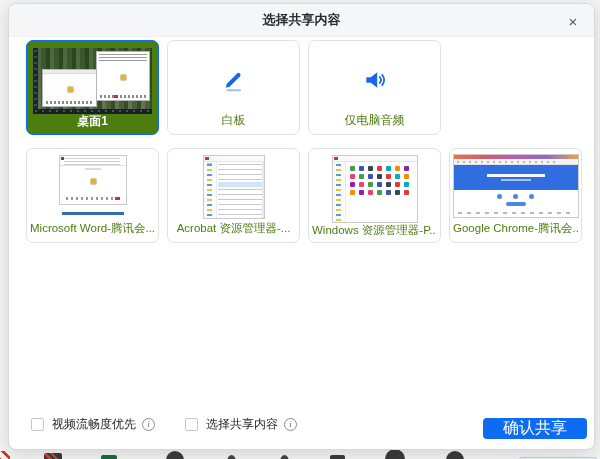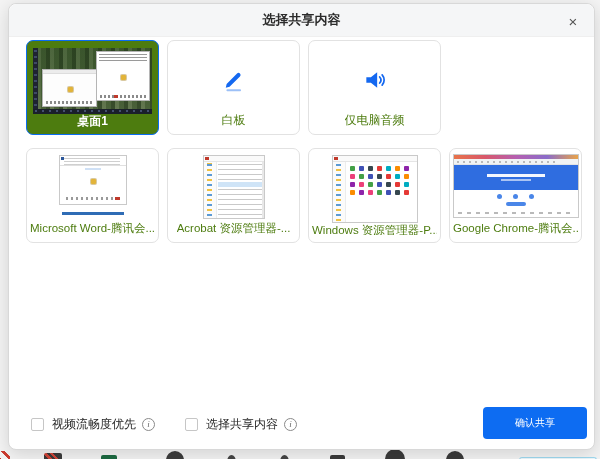--- a/index.html
+++ b/index.html
@@ -127,22 +127,22 @@
   .footer { position:absolute; left:22px; bottom:16px; display:flex; align-items:center; }
   .cb { width:13px; height:13px; border:1px solid #c6c6c6; border-radius:2px; background:#fff; flex:none; cursor:pointer; }
   .cb-label { margin-left:8px; font-size:12px; color:#262626; white-space:nowrap; }
   .info {
     margin-left:6px; width:13px; height:13px; border:1px solid #8a8a8a; border-radius:50%;
     font-size:9px; line-height:11px; text-align:center; color:#6b6b6b;
     font-family:"Liberation Serif","DejaVu Serif",serif; font-style:italic; flex:none;
   }
   .group2 { margin-left:30px; display:flex; align-items:center; }
   .confirm-btn {
-    position:absolute; right:7px; bottom:10px; width:104px; height:32px;
-    background:#0d6cf2; color:#fff; font-size:10px; border:none; border-radius:4px;
+    position:absolute; right:7px; bottom:10px; width:104px; height:21px;
+    background:#0d6cf2; color:#fff; font-size:16px; border:none; border-radius:4px;
     display:flex; align-items:center; justify-content:center; cursor:pointer;
   }
   
   .taskbar { position:absolute; left:0; right:0; bottom:0; height:9px; z-index:1; overflow:visible; }
   .taskbar > span { position:absolute; bottom:-10px; }
   .ti1 { left:-4px; width:14px; height:18px;
     background:repeating-linear-gradient(45deg,#cc3b2f 0 3px, transparent 3px 8px); }
   .ti2 { left:44px; width:18px; height:16px; border-radius:2px; background:#3a3a3a;
     background-image:linear-gradient(45deg, transparent 42%, #d04438 42% 55%, transparent 55%, transparent 62%, #d04438 62% 72%, transparent 72%); }
   .ti3 { left:101px; width:16px; height:14px; border-radius:2px; background:#1d6b42; }

